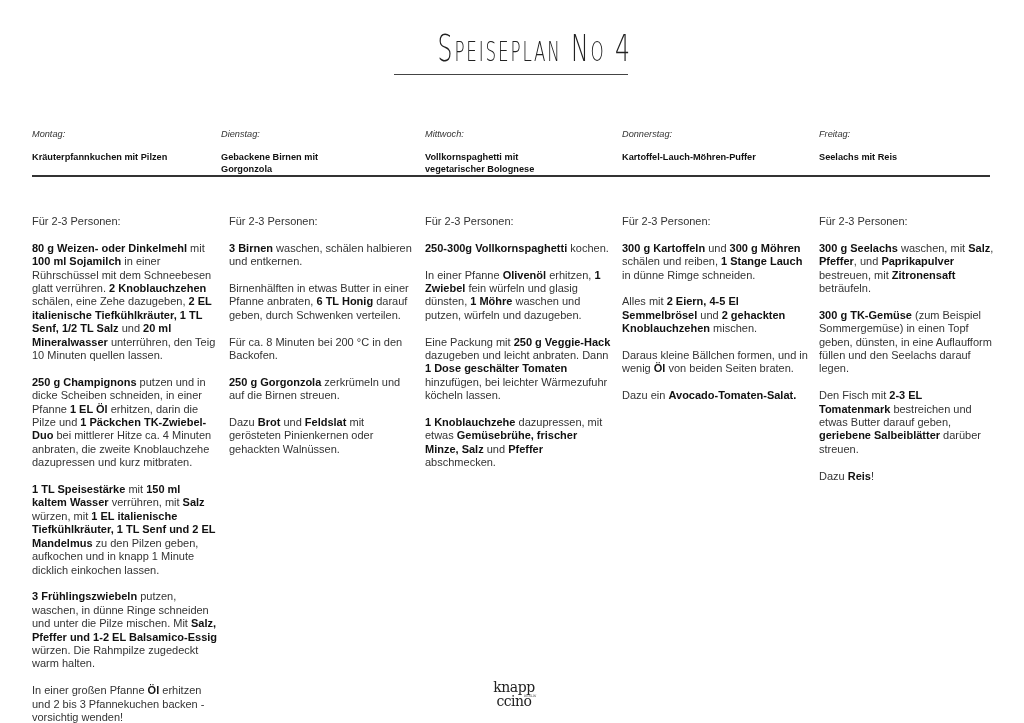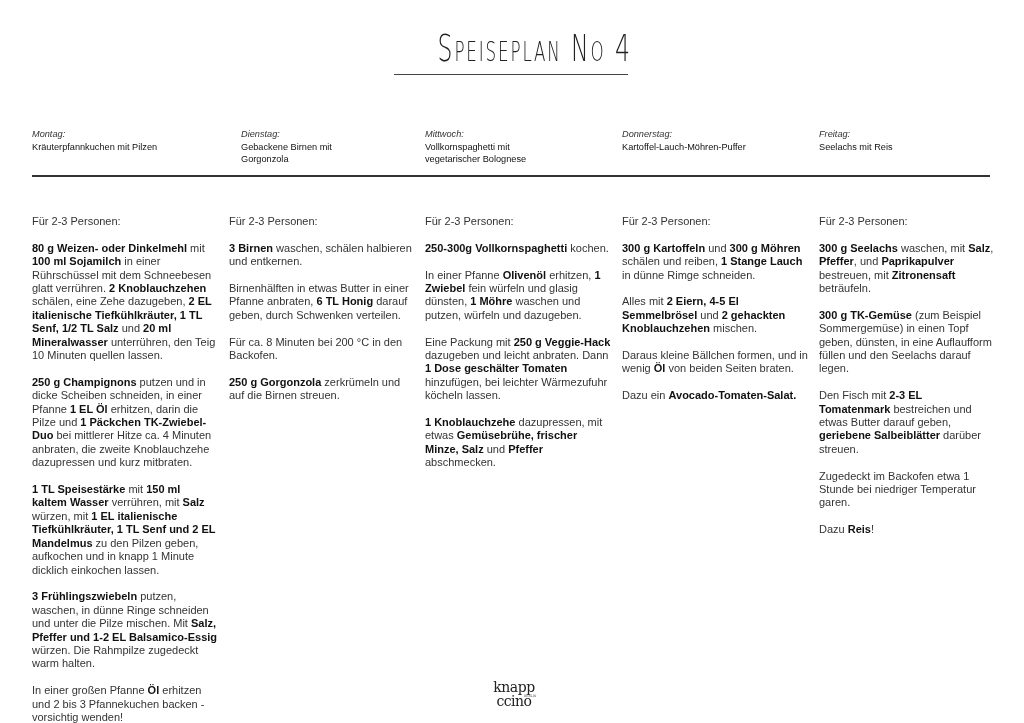--- a/index.html
+++ b/index.html
@@ -2,21 +2,21 @@
 <html><head>
 <meta charset="utf-8">
 <style>
   html, body { margin:0; padding:0; background:#ffffff; }
   body { width:1024px; height:723px; position:relative; overflow:hidden; font-family:"Liberation Sans", sans-serif; color:#222; }
   .title-wrap { position:absolute; left:392px; top:24px; width:240px; }
   .title { font-family:"DejaVu Sans", sans-serif; font-weight:200; font-size:38px; letter-spacing:3px; color:#222; line-height:48px; transform:scaleX(0.62); transform-origin:center; white-space:nowrap; font-variant:small-caps; }
   .title-line { position:absolute; left:394px; top:74px; width:234px; height:1px; background:#444; }
   .col { position:absolute; top:128px; width:186px; }
   .day-label { font-size:9.2px; line-height:12.5px; color:#333;font-style:italic; }
-  .dish { font-size:9.2px; line-height:12.5px; font-weight:normal; color:#111; }
+  .dish { font-size:9.2px; line-height:12.5px; font-weight:bold; color:#111;margin-top:10px; }
   .divider { position:absolute; left:32px; top:175px; width:958px; height:1.5px; background:#333; }
   .body-col { position:absolute; top:194px; width:186px; font-size:11px; line-height:13.4px; color:#333;margin-top:21px; }
   .body-col p { margin:0 0 13.4px 0; }
   .body-col b { color:#111; }
   .logo { position:absolute; left:486px; top:680px; width:56px; text-align:center; font-family:"DejaVu Serif", serif; color:#222; }
   .logo .l1 { font-size:14px; line-height:14px; letter-spacing:-0.5px; }
   .logo .l2 { font-size:14px; line-height:14px; letter-spacing:-0.5px; }
   .logo .tiny { font-size:3px; position:absolute; left:38px; top:14px; color:#555; }
 </style>
 </head>
@@ -25,21 +25,21 @@
 <div class="title-wrap">
   <div class="title">Speiseplan No 4</div>
 </div>
 <div class="title-line"></div>
 
 <div>
   <div class="col" style="left:32px">
     <div class="day-label">Montag:</div>
     <div class="dish">Kräuterpfannkuchen mit Pilzen</div>
   </div>
-  <div class="col" style="left:241px; width:120px">
+  <div class="col" style="left:221px; width:120px">
     <div class="day-label">Dienstag:</div>
     <div class="dish">Gebackene Birnen mit Gorgonzola</div>
   </div>
   <div class="col" style="left:425px; width:130px">
     <div class="day-label">Mittwoch:</div>
     <div class="dish">Vollkornspaghetti mit vegetarischer Bolognese</div>
   </div>
   <div class="col" style="left:622px">
     <div class="day-label">Donnerstag:</div>
     <div class="dish">Kartoffel-Lauch-Möhren-Puffer</div>
@@ -60,41 +60,41 @@
     <p><b>3 Frühlingszwiebeln</b> putzen, waschen, in dünne Ringe schneiden und unter die Pilze mischen. Mit <b>Salz, Pfeffer und 1-2 EL Balsamico-Essig</b> würzen. Die Rahmpilze zugedeckt warm halten.</p>
     <p>In einer großen Pfanne <b>Öl</b> erhitzen und 2 bis 3 Pfannekuchen backen - vorsichtig wenden!</p>
     <p>Die fertigen Pfannkuchen mit den Rahmpilzen füllen, zusammenklappen und servieren!</p>
   </div>
 <div class="body-col" style="left:229px">
     <p>Für 2-3 Personen:</p>
     <p><b>3 Birnen</b> waschen, schälen halbieren und entkernen.</p>
     <p>Birnenhälften in etwas Butter in einer Pfanne anbraten, <b>6 TL Honig</b> darauf geben, durch Schwenken verteilen.</p>
     <p>Für ca. 8 Minuten bei 200 °C in den Backofen.</p>
     <p><b>250 g Gorgonzola</b> zerkrümeln und auf die Birnen streuen.</p>
+    <p>Dazu <b>Brot</b> und <b>Feldslat</b> mit gerösteten Pinienkernen oder gehackten Walnüssen.</p>
   </div>
 <div class="body-col" style="left:425px">
     <p>Für 2-3 Personen:</p>
     <p><b>250-300g Vollkornspaghetti</b> kochen.</p>
     <p>In einer Pfanne <b>Olivenöl</b> erhitzen, <b>1 Zwiebel</b> fein würfeln und glasig dünsten, <b>1 Möhre</b> waschen und putzen, würfeln und dazugeben.</p>
     <p>Eine Packung mit <b>250 g Veggie-Hack</b> dazugeben und leicht anbraten. Dann <b>1 Dose geschälter Tomaten</b> hinzufügen, bei leichter Wärmezufuhr köcheln lassen.</p>
     <p><b>1 Knoblauchzehe</b> dazupressen, mit etwas <b>Gemüsebrühe, frischer Minze, Salz</b> und <b>Pfeffer</b> abschmecken.</p>
   </div>
 <div class="body-col" style="left:622px">
     <p>Für 2-3 Personen:</p>
     <p><b>300 g Kartoffeln</b> und <b>300 g Möhren</b> schälen und reiben, <b>1 Stange Lauch</b> in dünne Rimge schneiden.</p>
     <p>Alles mit <b>2 Eiern, 4-5 El Semmelbrösel</b> und <b>2 gehackten Knoblauchzehen</b> mischen.</p>
     <p>Daraus kleine Bällchen formen, und in wenig <b>Öl</b> von beiden Seiten braten.</p>
     <p>Dazu ein <b>Avocado-Tomaten-Salat.</b></p>
   </div>
 <div class="body-col" style="left:819px; width:176px">
     <p>Für 2-3 Personen:</p>
     <p><b>300 g Seelachs</b> waschen, mit <b>Salz</b>, <b>Pfeffer</b>, und <b>Paprikapulver</b> bestreuen, mit <b>Zitronensaft</b> beträufeln.</p>
     <p><b>300 g TK-Gemüse</b> (zum Beispiel Sommergemüse) in einen Topf geben, dünsten, in eine Auflaufform füllen und den Seelachs darauf legen.</p>
     <p>Den Fisch mit <b>2-3 EL Tomatenmark</b> bestreichen und etwas Butter darauf geben, <b>geriebene Salbeiblätter</b> darüber streuen.</p>
-    <p>Zugedeckt im Backofen etwa 1 Stunde bei niedriger Temperatur garen.</p>
     <p>Dazu <b>Reis</b>!</p>
   </div>
 
 <div class="logo">
   <div class="l1">knapp</div>
   <div class="l2">ccino</div>
   <div class="tiny">BERLIN</div>
 </div>
 
 </body></html>

